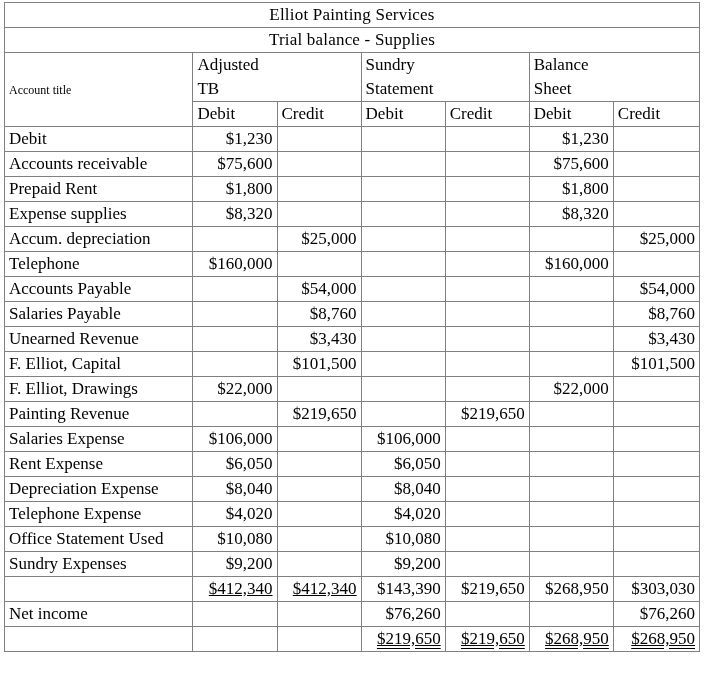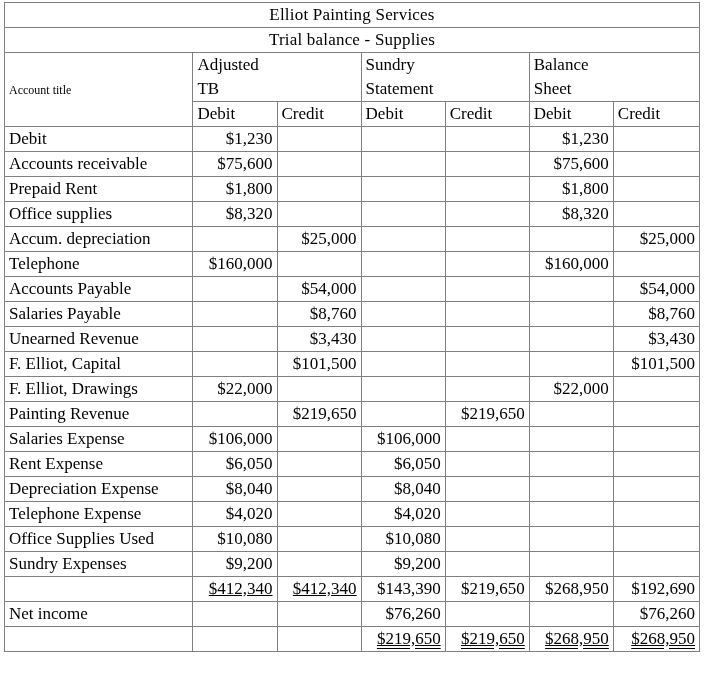--- a/index.html
+++ b/index.html
@@ -185,21 +185,21 @@
       <tr>
         <td class="acct">Prepaid Rent</td>
         <td class="num">$1,800</td>
         <td class="num"></td>
         <td class="num"></td>
         <td class="num"></td>
         <td class="num">$1,800</td>
         <td class="num"></td>
       </tr>
       <tr>
-        <td class="acct">Office supplies</td>
+        <td class="acct">Expense supplies</td>
         <td class="num">$8,320</td>
         <td class="num"></td>
         <td class="num"></td>
         <td class="num"></td>
         <td class="num">$8,320</td>
         <td class="num"></td>
       </tr>
       <tr>
         <td class="acct">Accum. depreciation</td>
         <td class="num"></td>
@@ -302,21 +302,21 @@
       <tr>
         <td class="acct">Telephone Expense</td>
         <td class="num">$4,020</td>
         <td class="num"></td>
         <td class="num">$4,020</td>
         <td class="num"></td>
         <td class="num"></td>
         <td class="num"></td>
       </tr>
       <tr>
-        <td class="acct">Office Supplies Used</td>
+        <td class="acct">Office Statement Used</td>
         <td class="num">$10,080</td>
         <td class="num"></td>
         <td class="num">$10,080</td>
         <td class="num"></td>
         <td class="num"></td>
         <td class="num"></td>
       </tr>
       <tr>
         <td class="acct">Sundry Expenses</td>
         <td class="num">$9,200</td>
@@ -327,21 +327,21 @@
         <td class="num"></td>
       </tr>
 
       <tr>
         <td class="acct"></td>
         <td class="num total-ul">$412,340</td>
         <td class="num total-ul">$412,340</td>
         <td class="num">$143,390</td>
         <td class="num">$219,650</td>
         <td class="num">$268,950</td>
-        <td class="num">$192,690</td>
+        <td class="num">$303,030</td>
       </tr>
 
       <tr>
         <td class="acct">Net income</td>
         <td class="num"></td>
         <td class="num"></td>
         <td class="num">$76,260</td>
         <td class="num"></td>
         <td class="num"></td>
         <td class="num">$76,260</td>

